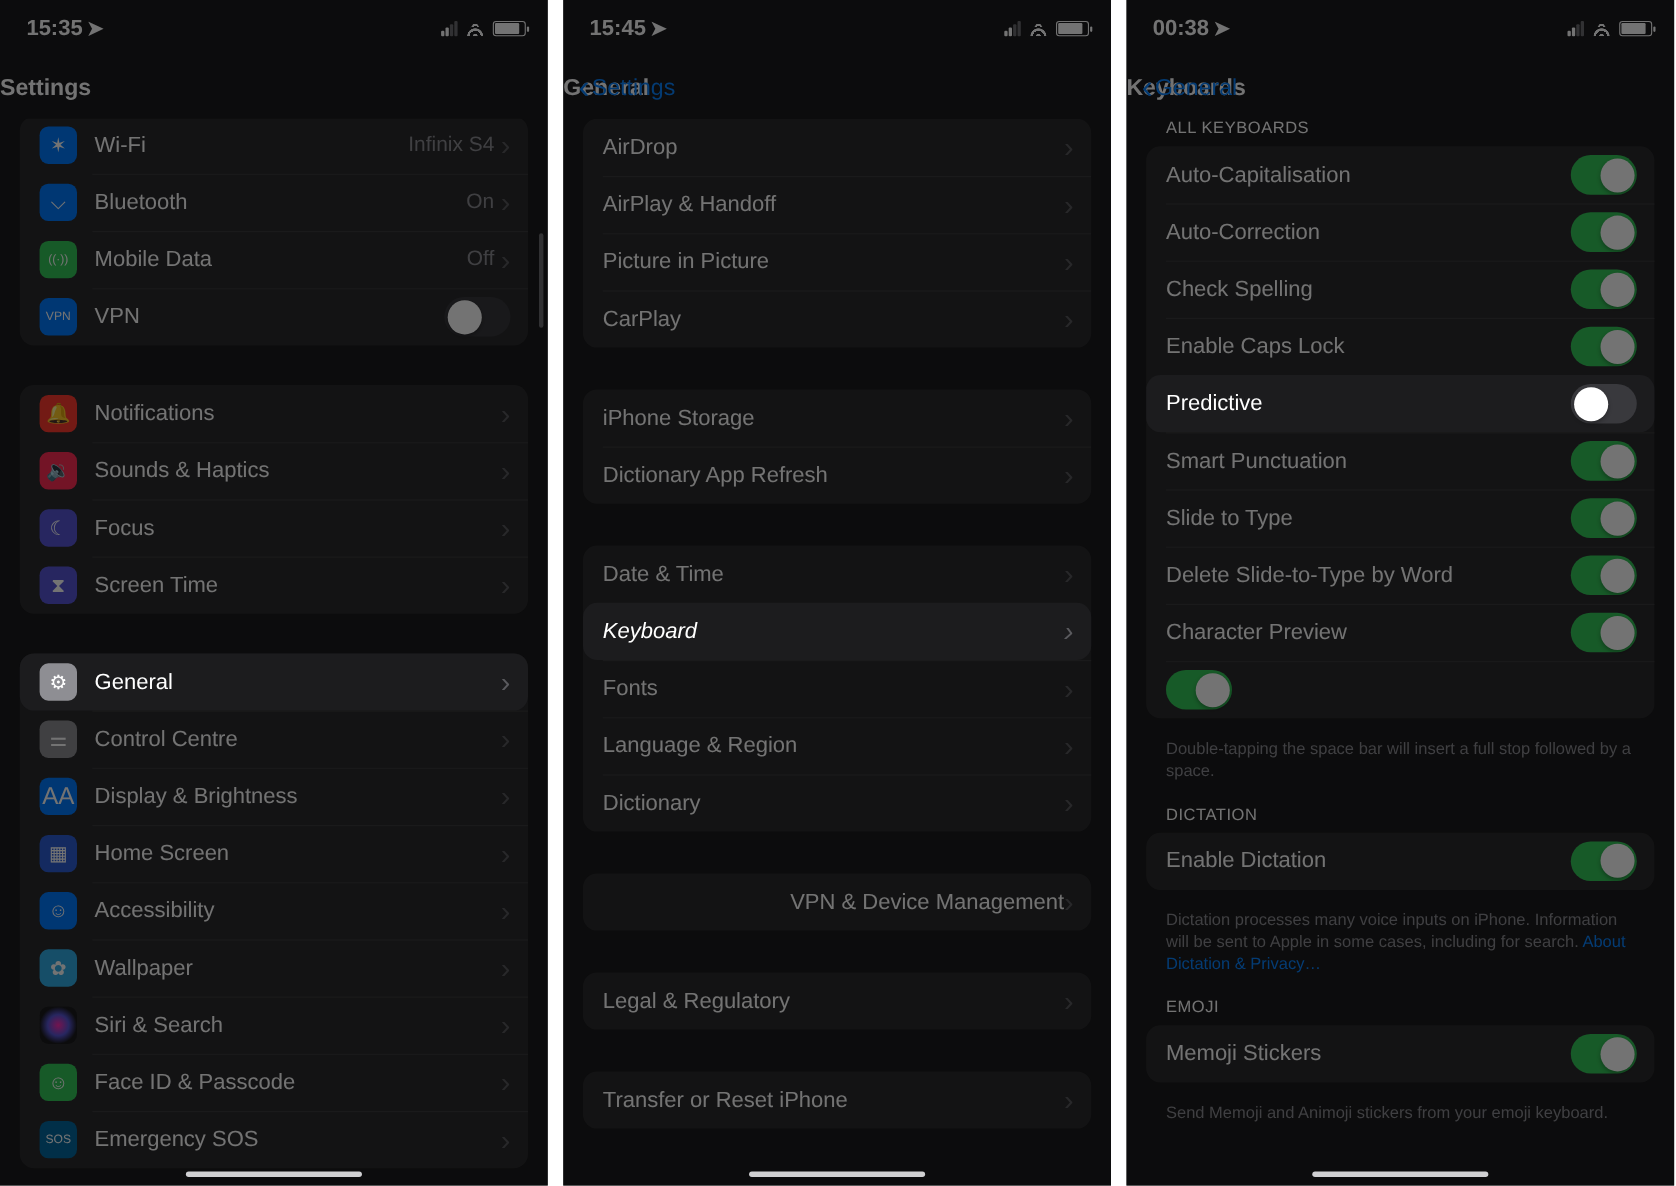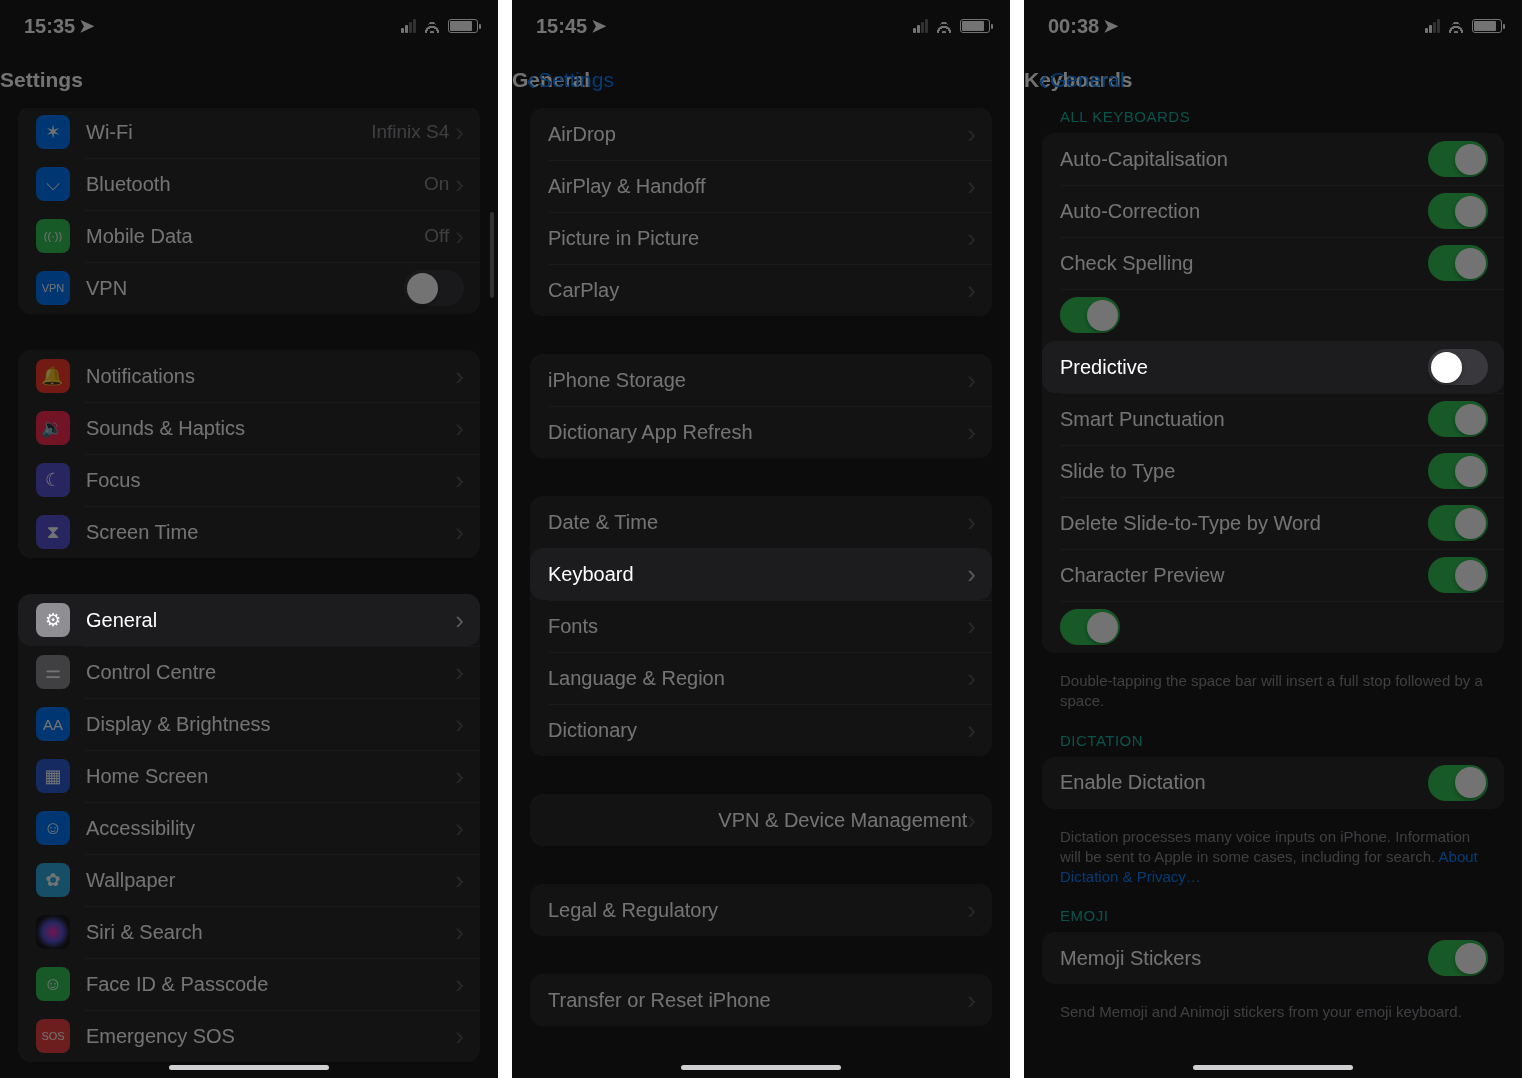--- a/index.html
+++ b/index.html
@@ -74,21 +74,21 @@
     position:absolute; left:14px; display:flex; align-items:center;
     color:#0a84ff; font-size:21px; font-weight:400;
   }
   .nav-back .chev { font-size:30px; line-height:1; margin-right:2px; font-weight:300;}
   .content { height: calc(100% - 108px); overflow:hidden; position:relative; }
   .scroll { position:absolute; inset:0; overflow:hidden; }
   
   .group { margin: 0 18px 36px 18px; background:#2c2c2e; border-radius:13px; overflow:hidden;}
   .group:first-child{ margin-top:0;}
   .section-header {
-    font-size:15px; color:#14b8a6; letter-spacing:0.5px;
+    font-size:15px; color:#ffffff; letter-spacing:0.5px;
     padding: 0 20px 8px 36px; text-transform:uppercase;
   }
   .section-footer {
     font-size:15px; color:#8d8d92; line-height:1.35;
     padding: 8px 36px 20px 36px; margin-top:-28px;
   }
   .section-footer a { color:#0a84ff; text-decoration:none;}
   .row {
     display:flex; align-items:center; min-height:52px;
     padding: 0 16px 0 18px; position:relative; color:#fff; font-size:20px;
@@ -133,21 +133,21 @@
   .homebar {
     position:absolute; bottom:8px; left:50%; transform:translateX(-50%);
     width:160px; height:5px; border-radius:3px; background:#d0d0d2; z-index:200;
   }
   
   .ic-wifi{background:#007aff}.ic-bt{background:#007aff}.ic-cell{background:#34c759}
   .ic-vpn{background:#007aff}.ic-notif{background:#ff3b30}.ic-sound{background:#ff2d55}
   .ic-focus{background:#5856d6}.ic-screen{background:#5856d6}.ic-gen{background:#8e8e93}
   .ic-cc{background:#8e8e93}.ic-disp{background:#007aff}.ic-home{background:#2e5ed6}
   .ic-acc{background:#007aff}.ic-wall{background:#32ade6}
-  .ic-face{background:#34c759}.ic-sos{background:#ef4444}
+  .ic-face{background:#34c759}.ic-sos{background:#0369a1}
   .siri-grad{ background: radial-gradient(circle at 50% 50%, #ff2db0, #5856d6 40%, #1c1c1e 70%);}
 </style>
 </head>
 <body>
 
 <div class="wrap" id="root">
     <div class="phone">
       <div class="statusbar">
         <div class="sb-left">
           <span>15:35</span>
@@ -225,21 +225,21 @@
               <div class="row-icon ic-gen" style="font-size:18px">⚙</div>
               <span class="row-label">General</span>
               <span class="chevron">›</span>
             </div>
             <div class="row with-icon">
               <div class="row-icon ic-cc" style="font-size:18px">⚌</div>
               <span class="row-label">Control Centre</span>
               <span class="chevron">›</span>
             </div>
             <div class="row with-icon">
-              <div class="row-icon ic-disp" style="font-size:15px">AA</div>
+              <div class="row-icon ic-disp" style="font-size:22px">AA</div>
               <span class="row-label">Display &amp; Brightness</span>
               <span class="chevron">›</span>
             </div>
             <div class="row with-icon">
               <div class="row-icon ic-home" style="font-size:18px">▦</div>
               <span class="row-label">Home Screen</span>
               <span class="chevron">›</span>
             </div>
             <div class="row with-icon">
               <div class="row-icon ic-acc" style="font-size:18px">☺</div>
@@ -327,21 +327,21 @@
             <div class="row">
               <span class="row-label">Dictionary App Refresh</span>
               <span class="chevron">›</span>
             </div>
           </div>
           <div class="group has-hl" style="margin-bottom: 38px;">
             <div class="row">
               <span class="row-label">Date &amp; Time</span>
               <span class="chevron">›</span>
             </div>
-            <div class="row hl" style="z-index: 100;">
+            <div class="row hl" style="z-index: 100; font-style: italic;">
               <span class="row-label">Keyboard</span>
               <span class="chevron">›</span>
             </div>
             <div class="row">
               <span class="row-label">Fonts</span>
               <span class="chevron">›</span>
             </div>
             <div class="row">
               <span class="row-label">Language &amp; Region</span>
               <span class="chevron">›</span>
@@ -416,20 +416,21 @@
                 <div class="knob"></div>
               </div>
             </div>
             <div class="row">
               <span class="row-label">Check Spelling</span>
               <div class="toggle on">
                 <div class="knob"></div>
               </div>
             </div>
             <div class="row">
+              <span class="row-label">Enable Caps Lock</span>
               <div class="toggle on">
                 <div class="knob"></div>
               </div>
             </div>
             <div class="row hl" style="z-index: 100; gap: 28px;">
               <span class="row-label">Predictive</span>
               <div class="toggle">
                 <div class="knob"></div>
               </div>
             </div>

